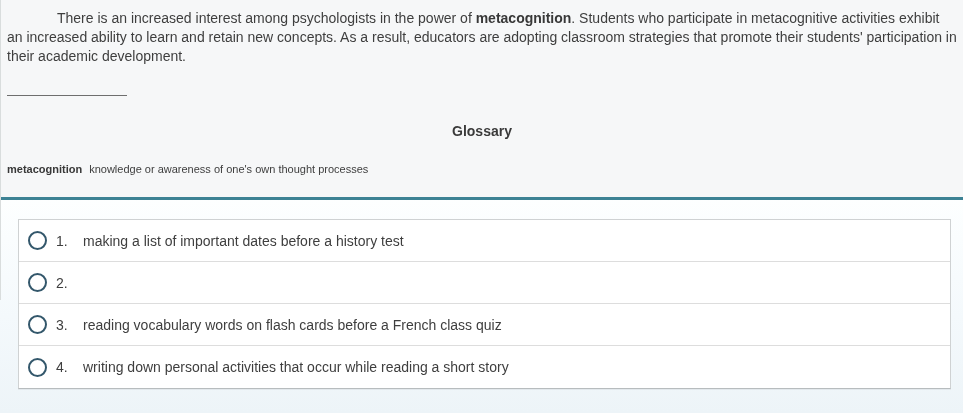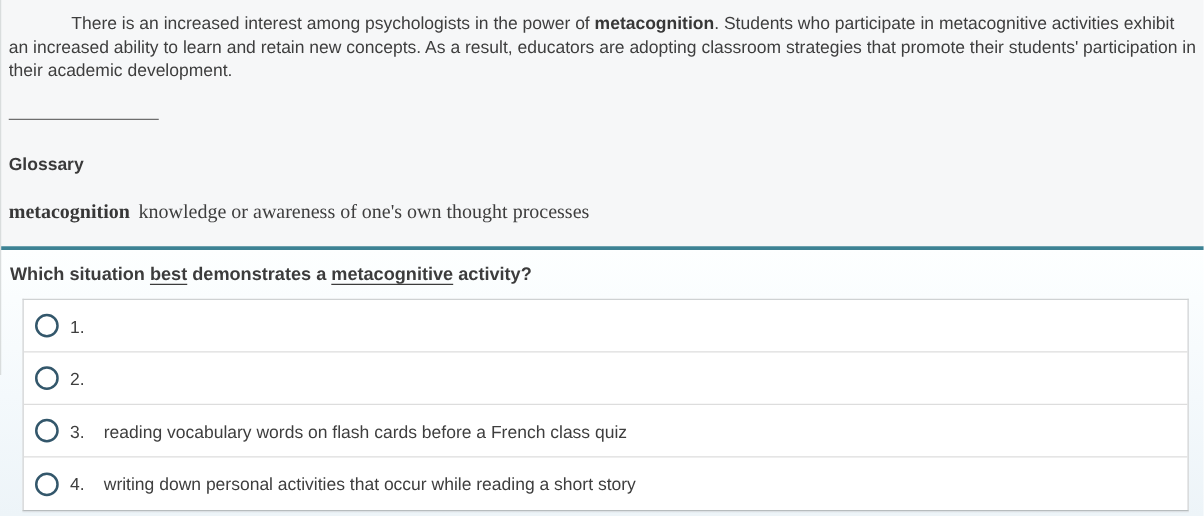--- a/index.html
+++ b/index.html
@@ -26,24 +26,24 @@
     margin:0;text-indent:50px;
     font-size:14px;line-height:19px;color:#3e3e3e;
   }
   .passage strong{font-weight:700;color:#383838;}
   .footnote-rule{
     width:120px;height:0;border-top:1px solid #6e6e6e;
     margin:29px 0 0 0;
   }
   .glossary-title{
     margin:26px 0 0 0;font-size:14px;line-height:19px;
-    font-weight:700;color:#3a3a3a;
+    font-weight:700;color:#3a3a3a;text-align:center;
   }
   .glossary-entry{
-    margin:19px 0 0 0;font-size:16px;line-height:19px;color:#3e3e3e;font-family:Liberation Serif, serif;
+    margin:19px 0 0 0;font-size:11px;line-height:19px;color:#3e3e3e;
   }
   .glossary-entry strong{font-weight:700;color:#383838;}
   .glossary-def{margin-left:7px;}
   
   .teal-divider{height:3px;background:var(--accent-divider);}
   
   .question-section{
     height:213px;box-sizing:border-box;
     padding:10px 0 0 8px;
     background:linear-gradient(#fdffff 0%, #f4f9fc 55%, #edf4f8 100%);
@@ -92,27 +92,27 @@
     <div class="footnote-rule"></div>
 
     <h3 class="glossary-title">Glossary</h3>
 
     <p class="glossary-entry"><strong>metacognition</strong><span class="glossary-def">knowledge or awareness of one's own thought processes</span></p>
   </section>
 
   <div class="teal-divider"></div>
 
   <section class="question-section">
-    <p class="question"><span>Which situation </span><span class="u">best</span><span> demonstrates a </span><span class="u">metacognitive</span><span> activity?</span></p>
 
     <div class="options">
 
       <div class="option-row">
         <span class="radio"></span>
         <span class="opt-num">1.</span>
+        <span class="opt-text">making a list of important dates before a history test</span>
       </div>
 
       <div class="option-row">
         <span class="radio"></span>
         <span class="opt-num">2.</span>
       </div>
 
       <div class="option-row">
         <span class="radio"></span>
         <span class="opt-num">3.</span>

